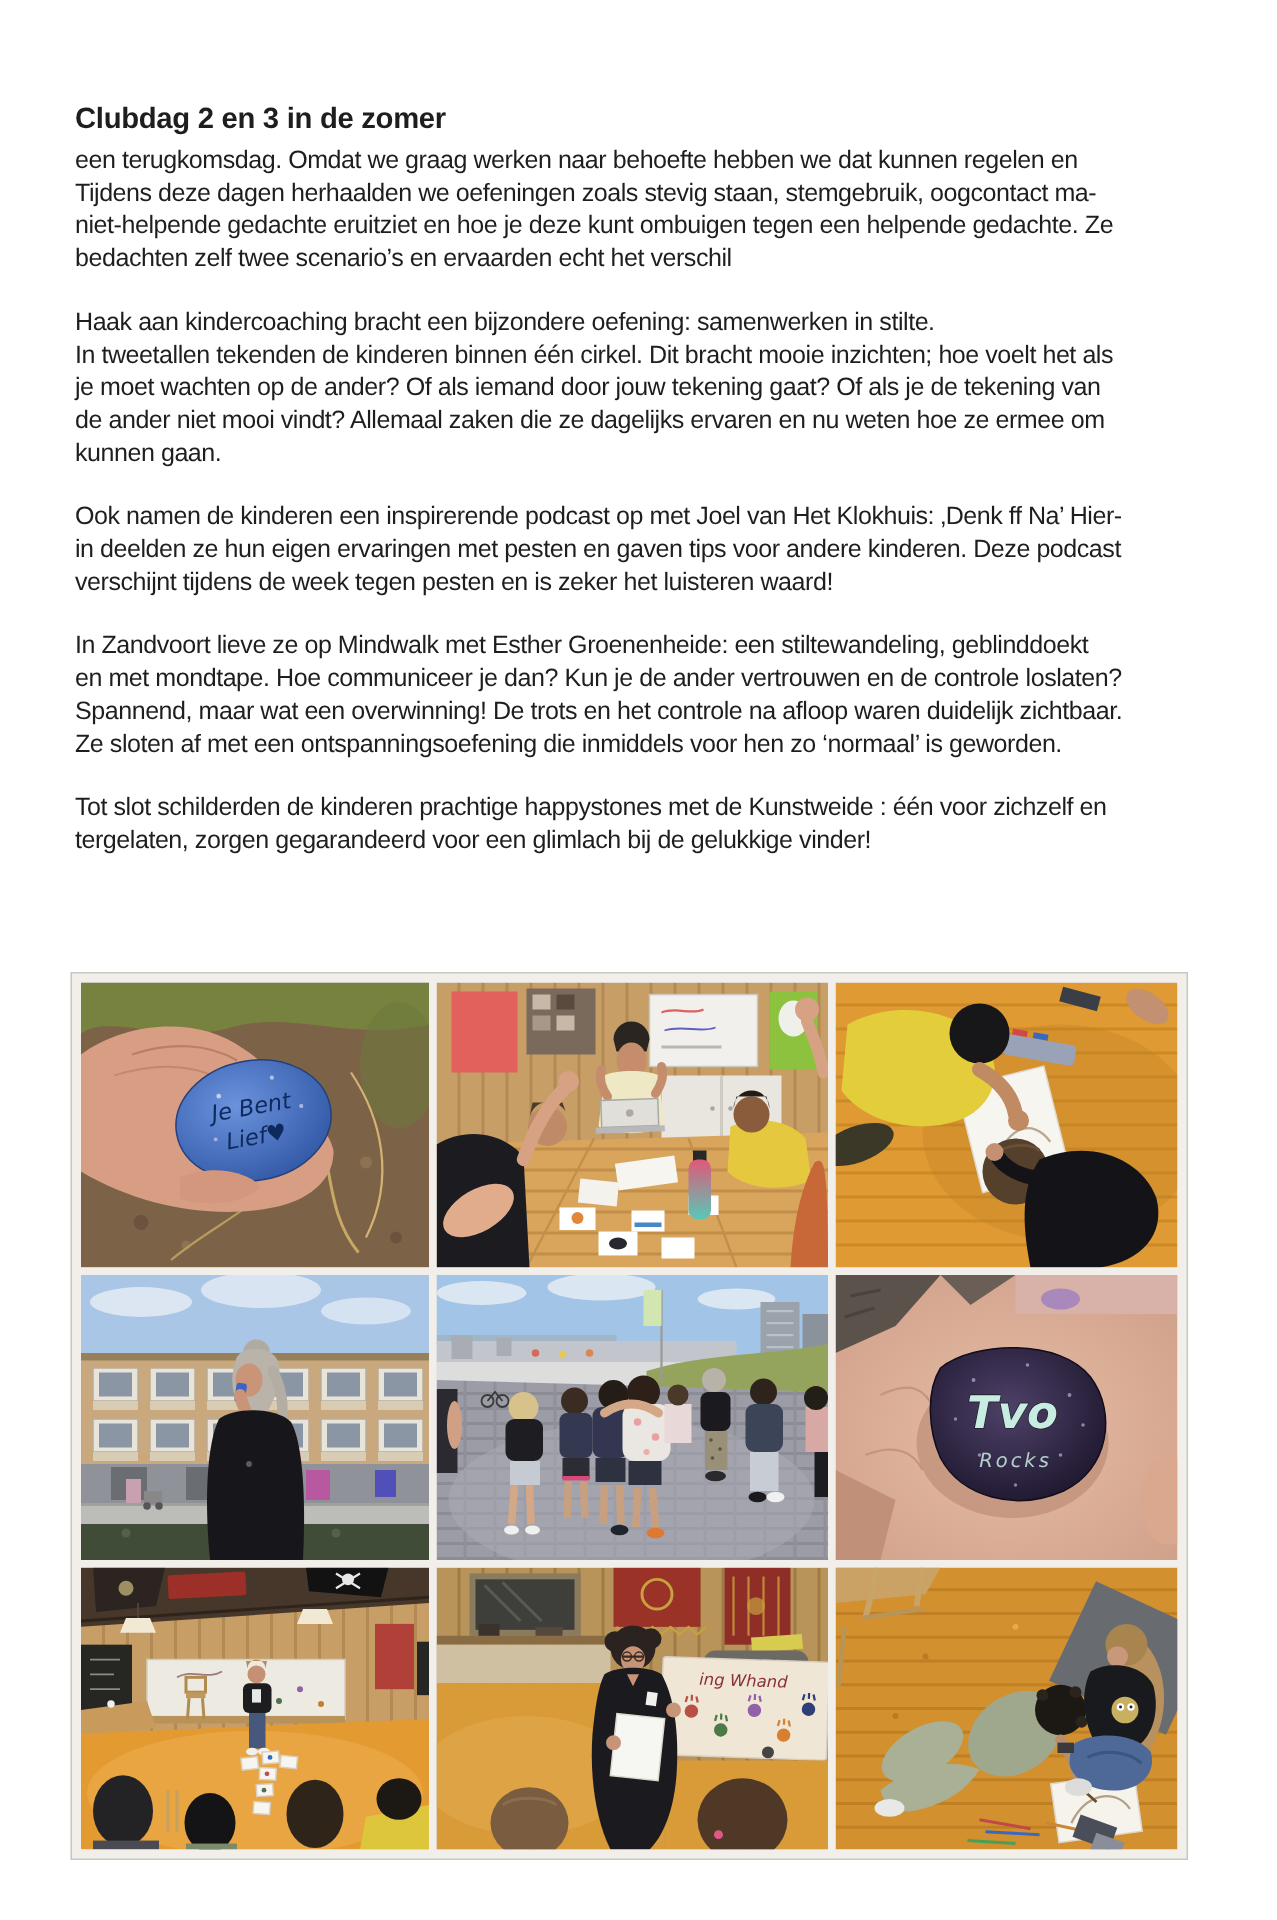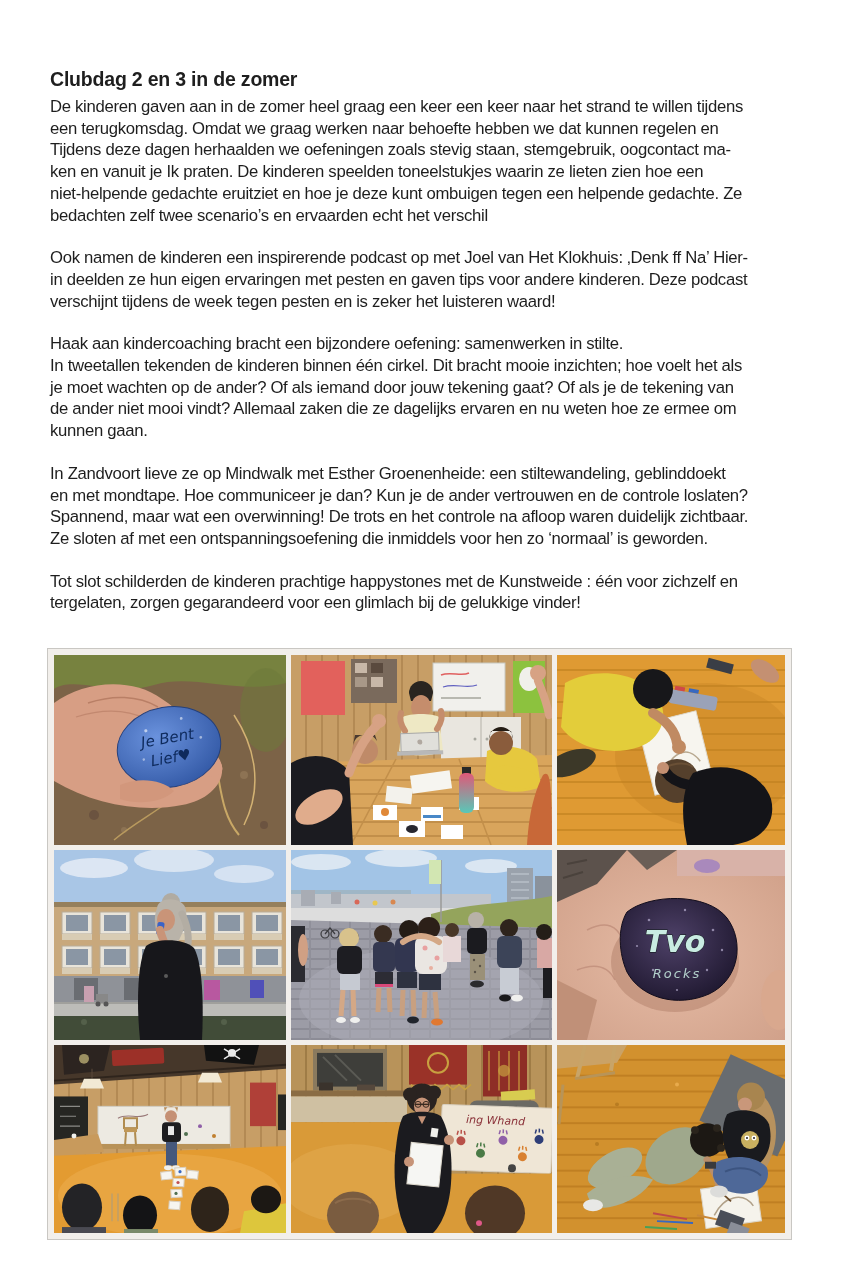--- a/index.html
+++ b/index.html
@@ -73,40 +73,38 @@
       <stop offset="0%" stop-color="#e6bca6"></stop>
         <stop offset="100%" stop-color="#d0a089"></stop>
     </radialGradient>
   </defs>
 </svg>
 
 <div class="content">
   <h1 class="title">Clubdag 2 en 3 in de zomer</h1>
 
   <div class="para">
-    <div class="ln">De kinderen gaven aan in de zomer heel graag een keer een keer naar het strand te willen tijdens</div>
     <div class="ln">een terugkomsdag. Omdat we graag werken naar behoefte hebben we dat kunnen regelen en</div>
     <div class="ln">Tijdens deze dagen herhaalden we oefeningen zoals stevig staan, stemgebruik, oogcontact ma-</div>
-    <div class="ln">ken en vanuit je Ik praten. De kinderen speelden toneelstukjes waarin ze lieten zien hoe een</div>
     <div class="ln">niet-helpende gedachte eruitziet en hoe je deze kunt ombuigen tegen een helpende gedachte. Ze</div>
     <div class="ln">bedachten zelf twee scenario’s en ervaarden echt het verschil</div>
-  </div>
-
-  <div class="para">
-    <div class="ln">Ook namen de kinderen een inspirerende podcast op met Joel van Het Klokhuis: ‚Denk ff Na’ Hier-</div>
-    <div class="ln">in deelden ze hun eigen ervaringen met pesten en gaven tips voor andere kinderen. Deze podcast</div>
-    <div class="ln">verschijnt tijdens de week tegen pesten en is zeker het luisteren waard!</div>
   </div>
 
   <div class="para">
     <div class="ln">Haak aan kindercoaching bracht een bijzondere oefening: samenwerken in stilte.</div>
     <div class="ln">In tweetallen tekenden de kinderen binnen één cirkel. Dit bracht mooie inzichten; hoe voelt het als</div>
     <div class="ln">je moet wachten op de ander? Of als iemand door jouw tekening gaat? Of als je de tekening van</div>
     <div class="ln">de ander niet mooi vindt? Allemaal zaken die ze dagelijks ervaren en nu weten hoe ze ermee om</div>
     <div class="ln">kunnen gaan.</div>
+  </div>
+
+  <div class="para">
+    <div class="ln">Ook namen de kinderen een inspirerende podcast op met Joel van Het Klokhuis: ‚Denk ff Na’ Hier-</div>
+    <div class="ln">in deelden ze hun eigen ervaringen met pesten en gaven tips voor andere kinderen. Deze podcast</div>
+    <div class="ln">verschijnt tijdens de week tegen pesten en is zeker het luisteren waard!</div>
   </div>
 
   <div class="para">
     <div class="ln">In Zandvoort lieve ze op Mindwalk met Esther Groenenheide: een stiltewandeling, geblinddoekt</div>
     <div class="ln">en met mondtape. Hoe communiceer je dan? Kun je de ander vertrouwen en de controle loslaten?</div>
     <div class="ln">Spannend, maar wat een overwinning! De trots en het controle na afloop waren duidelijk zichtbaar.</div>
     <div class="ln">Ze sloten af met een ontspanningsoefening die inmiddels voor hen zo ‘normaal’ is geworden.</div>
   </div>
 
   <div class="para">

